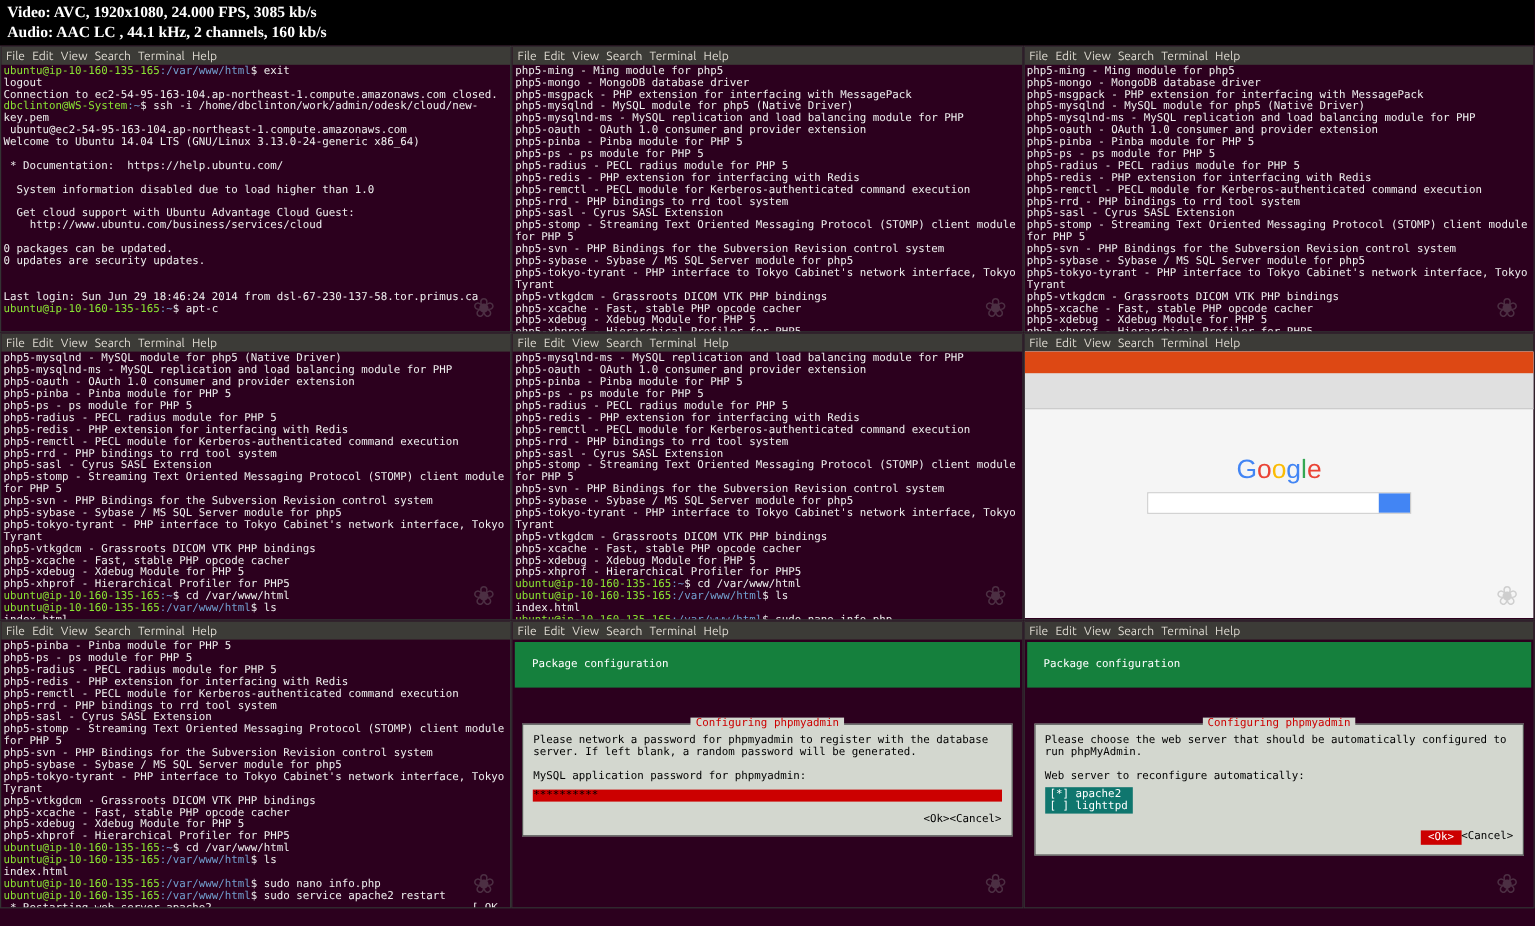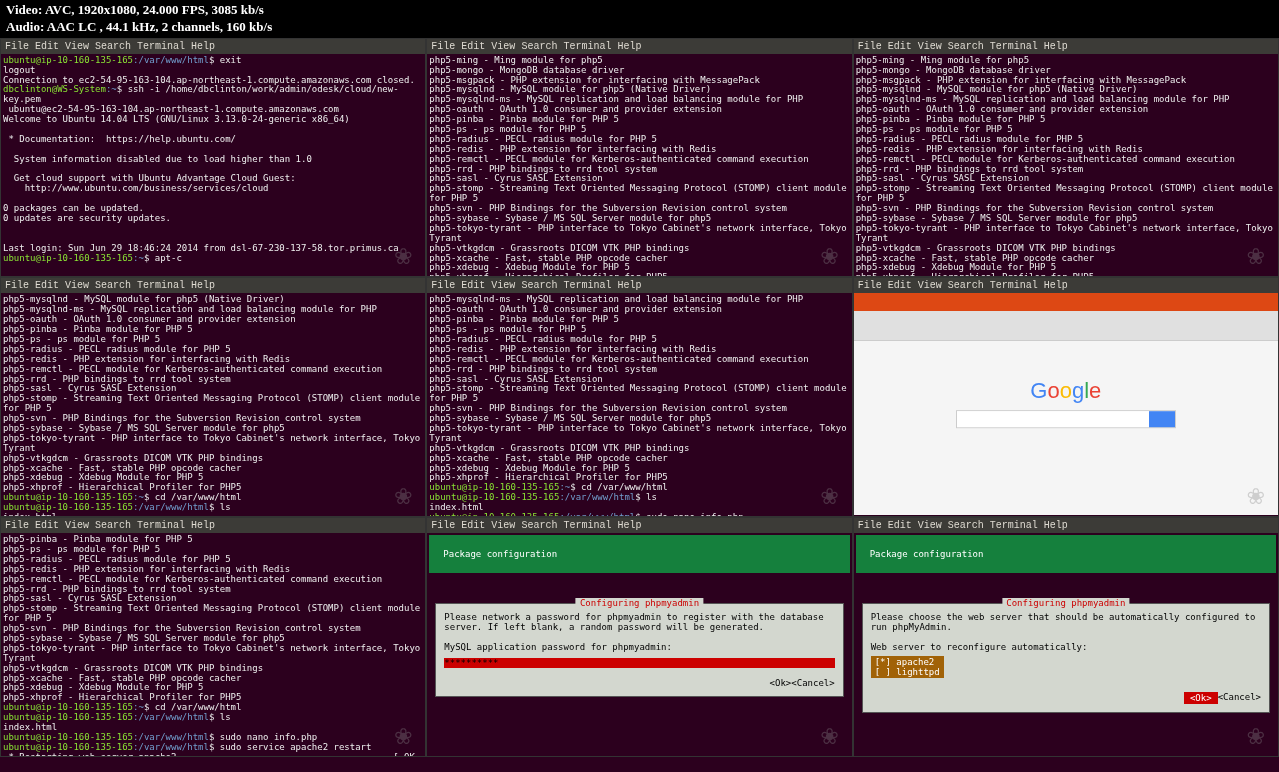--- a/index.html
+++ b/index.html
@@ -33,21 +33,21 @@
 }
 .menubar {
   background: #3c3b37;
   color: #dfdbd2;
   font-size: 10px;
   padding: 2px 4px;
   font-family: Ubuntu, Arial, sans-serif;
   display: flex;
   gap: 6px;
 }
-.menubar span { cursor: default; font-family: Liberation Mono, monospace; }
+.menubar span { cursor: default; }
 .term {
   color: #eee;
   font-size: 9px;
   line-height: 1.1;
   padding: 2px;
   white-space: pre-wrap;
   font-family: 'DejaVu Sans Mono', monospace;
 }
 .prompt { color: #8ae234; }
 .path { color: #729fcf; }
@@ -107,21 +107,21 @@
 .google { position: absolute; top: 50%; left: 50%; transform: translate(-50%, -80%); text-align: center; margin-top: 19px; }
 .google-logo { font-family: Arial; font-size: 22px; }
 .google-logo .b { color: #4285f4; }
 .google-logo .r { color: #ea4335; }
 .google-logo .y { color: #fbbc05; }
 .google-logo .g { color: #34a853; }
 .search-bar { width: 220px; height: 18px; border: 1px solid #ccc; margin: 6px auto; display: flex; }
 .search-bar input { flex: 1; border: none; font-size: 9px; padding: 0 4px; }
 .search-btn { width: 26px; background: #4285f4; }
 .options {
-  background: #a16207;
+  background: #0f766e;
   padding: 1px 4px;
   margin: 4px 0;
   display: inline-block;
   color: #fff;
 }
 .option-sel::before { content: "[*] "; }
 .option-unsel::before { content: "[ ] "; }
 </style>
 </head>
 <body>

